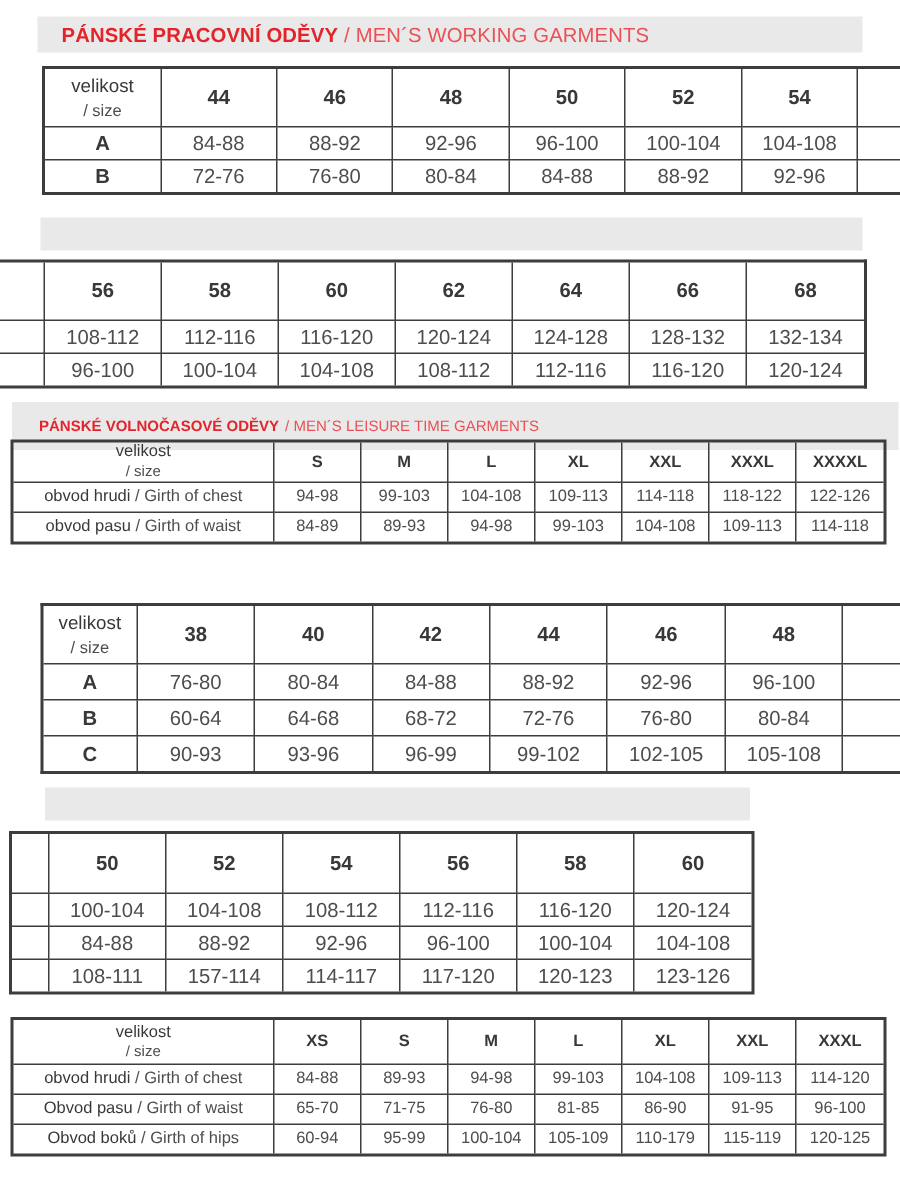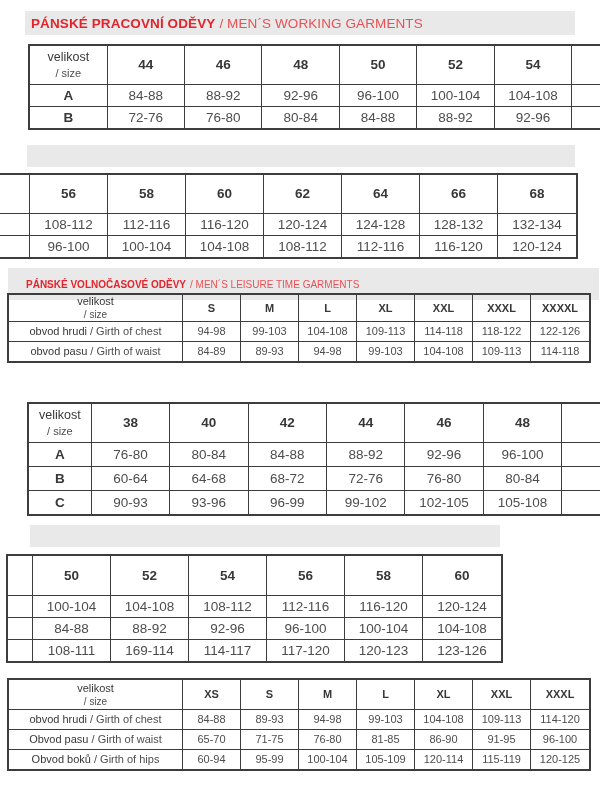--- a/index.html
+++ b/index.html
@@ -7,21 +7,21 @@
     --red:#e3242b;
     --red-light:#e95156;
     --bar:#e9e9e9;
     --dark:#383838;
     --mid:#4d4d4d;
   }
   html,body{margin:0;padding:0;background:#fff;}
   #page{position:relative;width:600px;height:800px;overflow:hidden;background:#fff;
         font-family:"Liberation Sans", sans-serif;}
   .bar{position:absolute;background:var(--bar);}
-  .title{display:flex;align-items:center;height:100%;padding-left:6px;white-space:nowrap;}
+  .title{display:flex;align-items:center;height:100%;padding-left:16px;white-space:nowrap;}
   .title .cz{font-weight:bold;color:var(--red);}
   .title .en{font-weight:normal;color:var(--red-light);margin-left:4px;}
   .big-title .cz,.big-title .en{font-size:13.5px;letter-spacing:0.1px;}
   .small-title{padding-left:9px;}
   .small-title .cz,.small-title .en{font-size:10px;}
 
   table{position:absolute;border-collapse:separate;border-spacing:0;table-layout:fixed;
         border:2px solid var(--bc);}
   th,td{border-right:1px solid var(--bc);border-bottom:1px solid var(--bc);
         text-align:center;vertical-align:middle;padding:0;overflow:hidden;line-height:1.15;}
@@ -310,21 +310,21 @@
           <td>84-88</td>
           <td>88-92</td>
           <td>92-96</td>
           <td>96-100</td>
           <td>100-104</td>
           <td>104-108</td>
         </tr>
         <tr>
           <td></td>
           <td>108-111</td>
-          <td>169-114</td>
+          <td>157-114</td>
           <td>114-117</td>
           <td>117-120</td>
           <td>120-123</td>
           <td>123-126</td>
         </tr>
       </tbody>
     </table>
 
   <table id="t6" class="small" style="left:7px;top:678px;">
       <colgroup>
@@ -369,20 +369,20 @@
           <td>86-90</td>
           <td>91-95</td>
           <td>96-100</td>
         </tr>
         <tr>
           <td><span class="b">Obvod boků</span><span class="n"> / Girth of hips</span></td>
           <td>60-94</td>
           <td>95-99</td>
           <td>100-104</td>
           <td>105-109</td>
-          <td>120-114</td>
+          <td>110-179</td>
           <td>115-119</td>
           <td>120-125</td>
         </tr>
       </tbody>
     </table>
 
 </div>
 
 </body></html>

